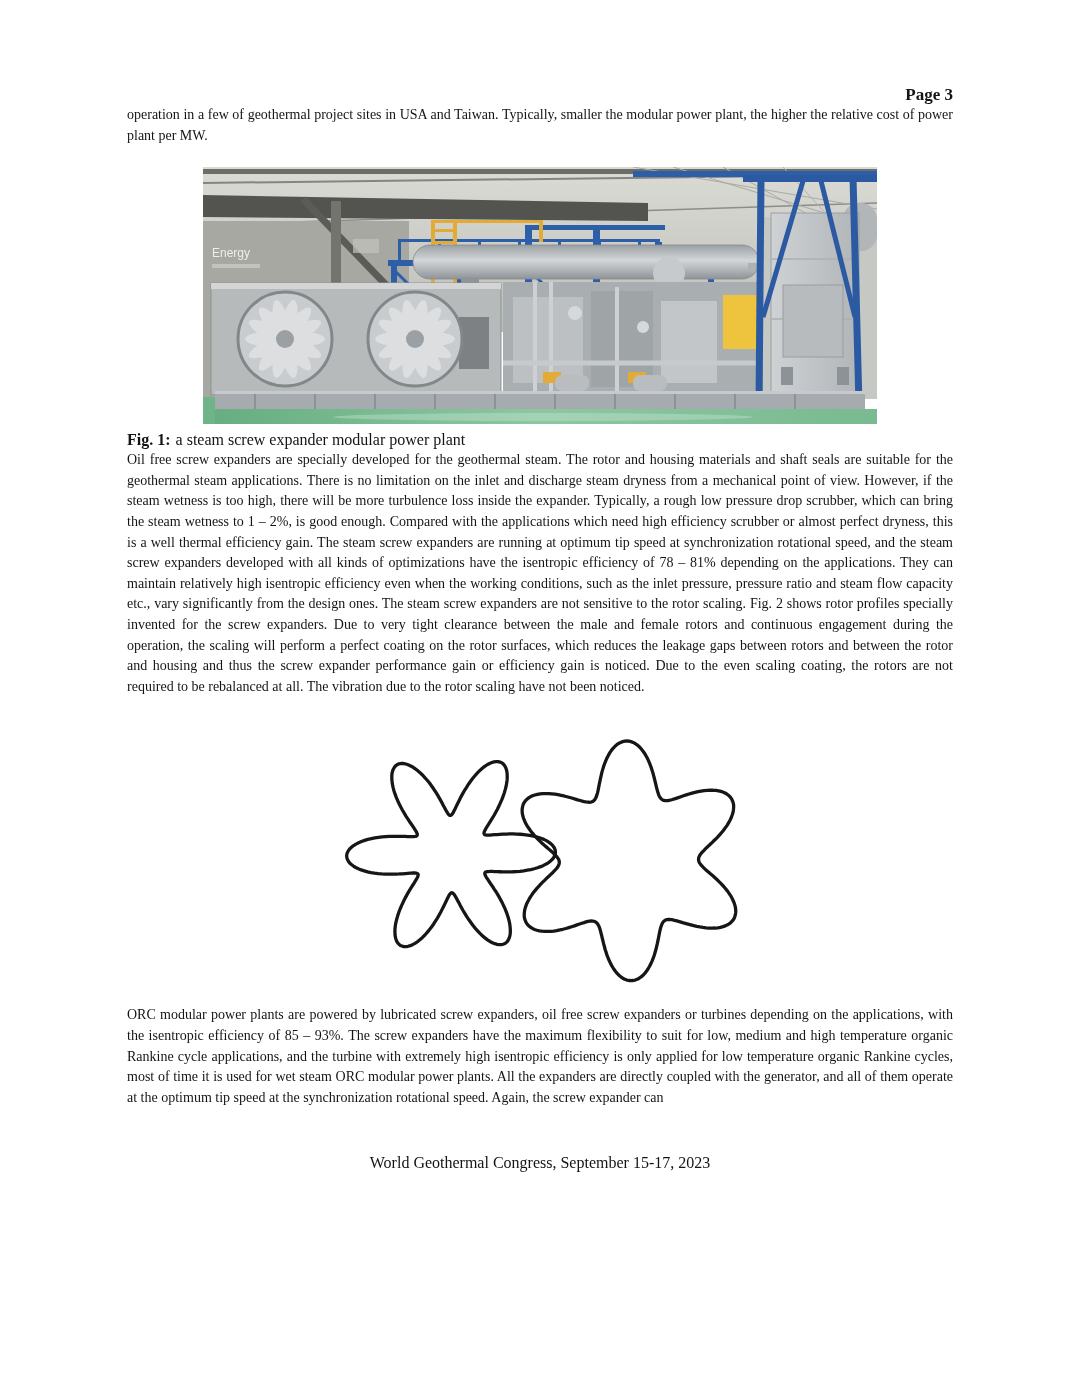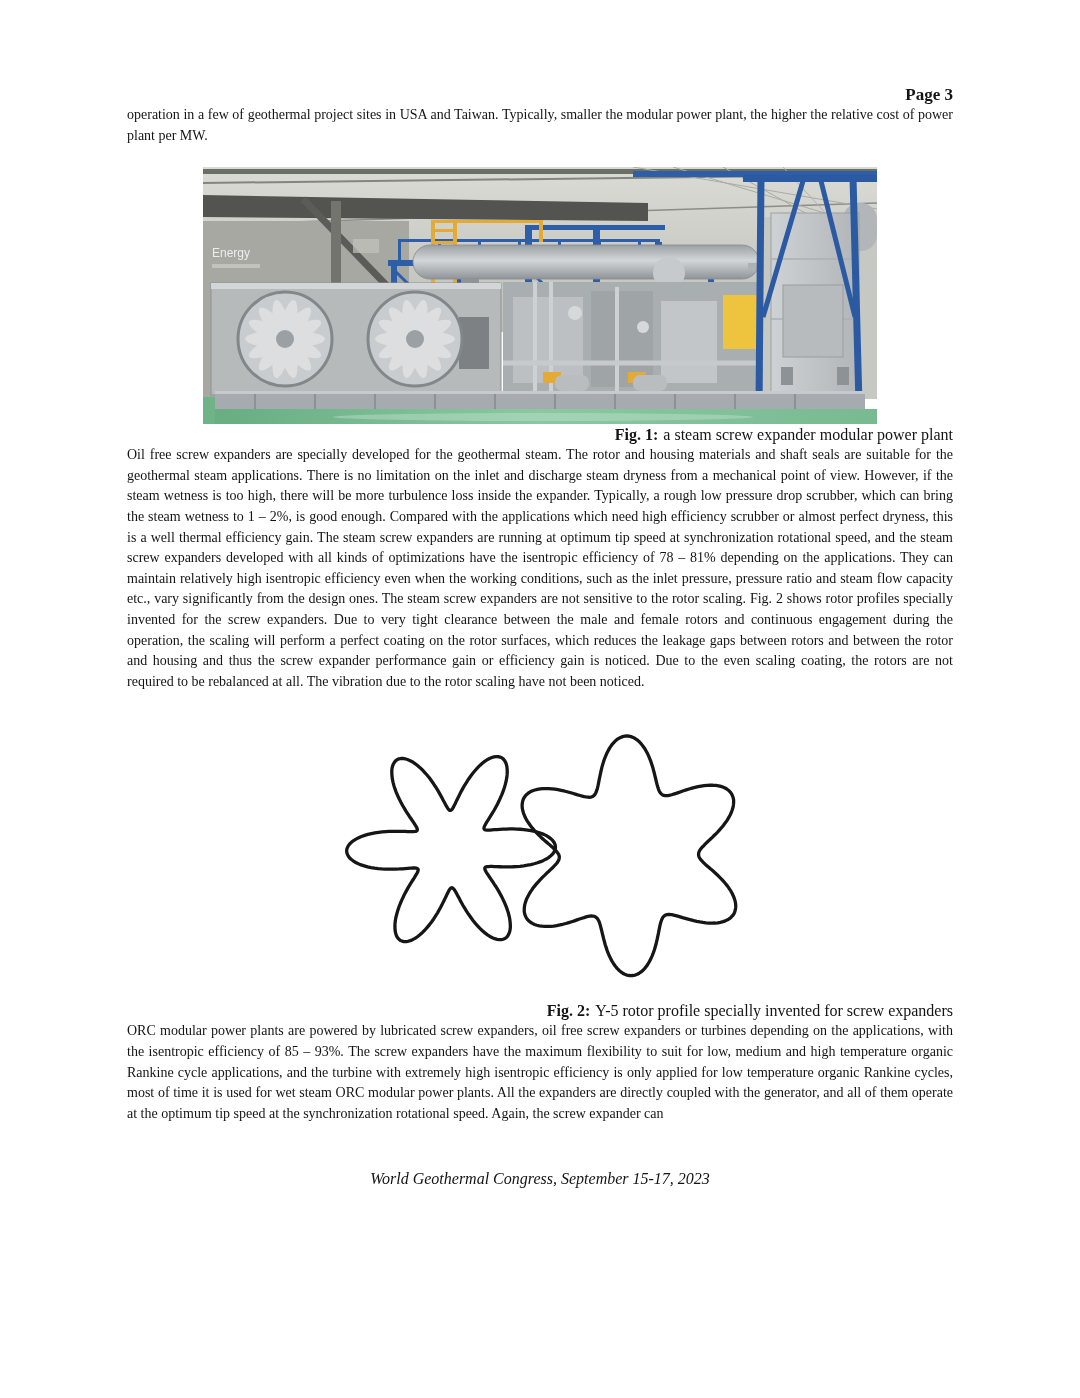--- a/index.html
+++ b/index.html
@@ -6,27 +6,27 @@
   .page{
     width:1080px;height:1398px;background:#ffffff;position:relative;
     font-family:"Liberation Serif", serif;color:#141414;
     box-sizing:border-box;padding:84px 127px 12px 127px;overflow:hidden;
   }
   .page-number{text-align:right;font-weight:bold;font-size:17px;line-height:21px;}
   p.body-text{font-size:14px;line-height:20.6px;text-align:justify;margin:0;}
   .intro{margin-top:23px;}
   .figure-block{margin-top:21px;text-align:center;}
   .photo-svg{width:674px;height:257px;display:block;margin:0 auto;}
-  .caption{text-align:right;font-size:16px;line-height:21px;}
+  .caption{text-align:left;font-size:16px;line-height:21px;margin-top:5px;}
   .fig-label{font-weight:bold;margin-right:5px;}
   .body1{margin-top:25px;}
   .fig2-block{margin-top:14px;text-align:center;}
   .rotor-svg{width:500px;height:290px;display:inline-block;}
   .body2{margin-top:24px;}
-  .footer{ text-align:center;font-size:16px;line-height:21px;margin-top:44px;font-style:italic;}
+  .footer{ text-align:center;font-size:16px;line-height:21px;margin-top:44px;}
 </style>
 </head>
 <body>
 
 <div class="page">
 
   <div class="page-number">Page 3</div>
 
   <p class="body-text intro">operation in a few of geothermal project sites in USA and Taiwan. Typically, smaller the modular power plant, the higher the relative cost of power plant per MW.</p>
 
@@ -210,22 +210,19 @@
     </div>
   </div>
 
   <p class="body-text body1">Oil free screw expanders are specially developed for the geothermal steam. The rotor and housing materials and shaft seals are suitable for the geothermal steam applications. There is no limitation on the inlet and discharge steam dryness from a mechanical point of view. However, if the steam wetness is too high, there will be more turbulence loss inside the expander. Typically, a rough low pressure drop scrubber, which can bring the steam wetness to 1 – 2%, is good enough. Compared with the applications which need high efficiency scrubber or almost perfect dryness, this is a well thermal efficiency gain.  The steam screw expanders are running at optimum tip speed at synchronization rotational speed, and the steam screw expanders developed with all kinds of optimizations have the isentropic efficiency of 78 – 81% depending on the applications. They can maintain relatively high isentropic efficiency even when the working conditions, such as the inlet pressure, pressure ratio and steam flow capacity etc., vary significantly from the design ones. The steam screw expanders are not sensitive to the rotor scaling. Fig. 2 shows rotor profiles specially invented for the screw expanders. Due to very tight clearance between the male and female rotors and continuous engagement during the operation, the scaling will perform a perfect coating on the rotor surfaces, which reduces the leakage gaps between rotors and between the rotor and housing and thus the screw expander performance gain or efficiency gain is noticed. Due to the even scaling coating, the rotors are not required to be rebalanced at all. The vibration due to the rotor scaling have not been noticed.</p>
 
   <div class="fig2-block">
     <svg class="rotor-svg" viewBox="0 0 500 300" aria-hidden="true">
       <path d="M265.8 148.0L265.1 149.9L264.1 151.7L262.7 153.5L260.9 155.2L258.8 156.8L256.4 158.3L253.6 159.7L250.7 161.0L247.4 162.2L244.0 163.2L240.5 164.0L236.8 164.7L233.1 165.3L229.3 165.8L225.5 166.1L221.9 166.3L218.2 166.4L214.8 166.4L211.5 166.4L208.4 166.3L205.5 166.2L202.9 166.1L200.5 166.0L198.5 166.0L196.7 166.1L195.3 166.2L194.2 166.4L193.4 166.8L193.0 167.4L192.9 168.1L193.0 169.0L193.5 170.2L194.2 171.5L195.2 173.1L196.3 174.8L197.7 176.9L199.2 179.1L200.9 181.5L202.6 184.2L204.5 187.0L206.3 190.0L208.1 193.1L209.9 196.4L211.6 199.8L213.2 203.2L214.7 206.7L216.0 210.2L217.1 213.6L218.0 217.0L218.7 220.3L219.1 223.5L219.3 226.5L219.3 229.3L219.0 231.9L218.4 234.2L217.5 236.3L216.5 238.0L215.2 239.5L213.6 240.6L211.9 241.3L209.9 241.7L207.8 241.7L205.6 241.4L203.2 240.7L200.8 239.7L198.2 238.4L195.7 236.7L193.0 234.7L190.4 232.5L187.9 230.1L185.4 227.4L182.9 224.6L180.5 221.7L178.3 218.6L176.1 215.5L174.1 212.5L172.2 209.4L170.4 206.4L168.8 203.5L167.3 200.8L166.0 198.2L164.7 195.9L163.6 193.8L162.6 192.1L161.7 190.6L160.9 189.4L160.1 188.6L159.4 188.1L158.7 188.0L158.0 188.2L157.3 188.8L156.5 189.8L155.7 191.1L154.9 192.7L153.9 194.6L152.9 196.8L151.7 199.3L150.4 201.9L149.0 204.7L147.5 207.7L145.8 210.8L144.0 214.0L142.0 217.1L140.0 220.3L137.8 223.4L135.5 226.4L133.1 229.3L130.7 232.0L128.2 234.5L125.7 236.7L123.2 238.7L120.7 240.4L118.2 241.7L115.8 242.7L113.5 243.4L111.3 243.7L109.3 243.7L107.4 243.2L105.6 242.5L104.1 241.3L102.8 239.8L101.7 238.0L100.9 235.9L100.3 233.5L100.0 230.9L99.9 228.0L100.0 225.0L100.4 221.7L101.0 218.4L101.9 214.9L102.9 211.4L104.1 207.9L105.5 204.3L107.0 200.9L108.6 197.4L110.2 194.1L111.9 191.0L113.6 187.9L115.3 185.1L116.9 182.5L118.5 180.0L119.9 177.8L121.1 175.8L122.2 174.0L123.0 172.5L123.6 171.2L123.9 170.1L124.0 169.3L123.7 168.6L123.1 168.1L122.3 167.8L121.1 167.6L119.5 167.6L117.7 167.6L115.6 167.8L113.2 168.0L110.5 168.2L107.5 168.4L104.4 168.6L101.0 168.7L97.5 168.8L93.9 168.8L90.1 168.7L86.4 168.5L82.6 168.2L78.8 167.7L75.2 167.1L71.6 166.4L68.2 165.4L65.0 164.4L62.1 163.2L59.4 161.9L57.0 160.4L54.9 158.8L53.1 157.2L51.8 155.4L50.8 153.6L50.2 151.8L50.0 149.9L50.2 148.0L50.9 146.1L51.9 144.3L53.3 142.5L55.1 140.8L57.2 139.2L59.6 137.7L62.4 136.3L65.3 135.0L68.6 133.8L72.0 132.8L75.5 132.0L79.2 131.3L82.9 130.7L86.7 130.2L90.5 129.9L94.1 129.7L97.8 129.6L101.2 129.6L104.5 129.6L107.6 129.7L110.5 129.8L113.1 129.9L115.5 130.0L117.5 130.0L119.3 129.9L120.7 129.8L121.8 129.6L122.6 129.2L123.0 128.6L123.1 127.9L123.0 127.0L122.5 125.8L121.8 124.5L120.8 122.9L119.7 121.2L118.3 119.1L116.8 116.9L115.1 114.5L113.4 111.8L111.5 109.0L109.7 106.0L107.9 102.9L106.1 99.6L104.4 96.2L102.8 92.8L101.3 89.3L100.0 85.8L98.9 82.4L98.0 79.0L97.3 75.7L96.9 72.5L96.7 69.5L96.7 66.7L97.0 64.1L97.6 61.8L98.5 59.7L99.5 58.0L100.8 56.5L102.4 55.4L104.1 54.7L106.1 54.3L108.2 54.3L110.4 54.6L112.8 55.3L115.2 56.3L117.8 57.6L120.3 59.3L123.0 61.3L125.6 63.5L128.1 65.9L130.6 68.6L133.1 71.4L135.5 74.3L137.7 77.4L139.9 80.5L141.9 83.5L143.8 86.6L145.6 89.6L147.2 92.5L148.7 95.2L150.0 97.8L151.3 100.1L152.4 102.2L153.4 103.9L154.3 105.4L155.1 106.6L155.9 107.4L156.6 107.9L157.3 108.0L158.0 107.8L158.7 107.2L159.5 106.2L160.3 104.9L161.1 103.3L162.1 101.4L163.1 99.2L164.3 96.7L165.6 94.1L167.0 91.3L168.5 88.3L170.2 85.2L172.0 82.0L174.0 78.9L176.0 75.7L178.2 72.6L180.5 69.6L182.9 66.7L185.3 64.0L187.8 61.5L190.3 59.3L192.8 57.3L195.3 55.6L197.8 54.3L200.2 53.3L202.5 52.6L204.7 52.3L206.7 52.3L208.6 52.8L210.4 53.5L211.9 54.7L213.2 56.2L214.3 58.0L215.1 60.1L215.7 62.5L216.0 65.1L216.1 68.0L216.0 71.0L215.6 74.3L215.0 77.6L214.1 81.1L213.1 84.6L211.9 88.1L210.5 91.7L209.0 95.1L207.4 98.6L205.8 101.9L204.1 105.0L202.4 108.1L200.7 110.9L199.1 113.5L197.5 116.0L196.1 118.2L194.9 120.2L193.8 122.0L193.0 123.5L192.4 124.8L192.1 125.9L192.0 126.7L192.3 127.4L192.9 127.9L193.7 128.2L194.9 128.4L196.5 128.4L198.3 128.4L200.4 128.2L202.8 128.0L205.5 127.8L208.5 127.6L211.6 127.4L215.0 127.3L218.5 127.2L222.1 127.2L225.9 127.3L229.6 127.5L233.4 127.8L237.2 128.3L240.8 128.9L244.4 129.6L247.8 130.6L251.0 131.6L253.9 132.8L256.6 134.1L259.0 135.6L261.1 137.2L262.9 138.8L264.2 140.6L265.2 142.4L265.8 144.2L266.0 146.1L265.8 148.0Z" fill="none" stroke="#161616" stroke-width="3.4" stroke-linejoin="round"></path>
       <path d="M414.2 155.0L414.6 156.3L415.4 157.6L416.3 158.9L417.5 160.3L418.9 161.7L420.5 163.3L422.3 164.9L424.2 166.6L426.3 168.4L428.5 170.2L430.7 172.2L433.0 174.3L435.2 176.5L437.5 178.8L439.7 181.2L441.8 183.6L443.8 186.1L445.6 188.7L447.3 191.2L448.8 193.9L450.0 196.5L451.0 199.0L451.8 201.6L452.3 204.1L452.5 206.5L452.4 208.9L452.0 211.1L451.4 213.2L450.5 215.1L449.2 216.9L447.7 218.5L446.0 220.0L444.0 221.2L441.7 222.3L439.3 223.1L436.7 223.8L433.9 224.3L431.0 224.5L428.0 224.6L424.9 224.6L421.7 224.3L418.6 223.9L415.4 223.4L412.2 222.8L409.1 222.1L406.1 221.3L403.1 220.5L400.3 219.7L397.5 218.9L395.0 218.1L392.5 217.4L390.3 216.8L388.2 216.3L386.3 215.9L384.5 215.7L382.9 215.6L381.5 215.8L380.2 216.1L379.1 216.7L378.1 217.5L377.2 218.5L376.5 219.8L375.8 221.3L375.2 223.0L374.6 225.0L374.1 227.1L373.6 229.5L373.1 232.0L372.6 234.7L372.0 237.5L371.4 240.4L370.7 243.4L370.0 246.5L369.1 249.6L368.2 252.7L367.1 255.7L365.9 258.7L364.6 261.6L363.2 264.3L361.7 266.9L360.1 269.3L358.4 271.4L356.5 273.4L354.6 275.1L352.6 276.4L350.6 277.5L348.5 278.3L346.3 278.8L344.2 279.0L342.0 278.8L339.8 278.3L337.7 277.5L335.6 276.4L333.6 275.0L331.6 273.3L329.8 271.4L328.0 269.2L326.3 266.9L324.7 264.3L323.2 261.6L321.8 258.7L320.6 255.8L319.4 252.8L318.4 249.7L317.4 246.7L316.6 243.6L315.8 240.7L315.1 237.8L314.4 235.0L313.8 232.4L313.2 230.0L312.6 227.7L312.0 225.6L311.4 223.8L310.7 222.1L309.9 220.7L309.1 219.6L308.1 218.7L307.1 218.0L305.9 217.5L304.6 217.3L303.1 217.2L301.5 217.4L299.7 217.7L297.7 218.2L295.6 218.9L293.3 219.6L290.9 220.4L288.3 221.3L285.6 222.3L282.7 223.2L279.8 224.1L276.7 225.0L273.6 225.8L270.5 226.5L267.3 227.1L264.2 227.6L261.0 227.9L258.0 228.0L255.0 228.0L252.1 227.8L249.3 227.4L246.8 226.8L244.3 226.0L242.1 224.9L240.2 223.7L238.4 222.3L236.9 220.7L235.7 218.9L234.8 216.9L234.1 214.8L233.7 212.6L233.7 210.2L233.9 207.7L234.3 205.2L235.1 202.6L236.0 200.0L237.3 197.3L238.7 194.7L240.3 192.0L242.1 189.4L244.0 186.8L246.1 184.3L248.2 181.9L250.3 179.6L252.5 177.3L254.7 175.2L256.8 173.1L258.9 171.2L260.9 169.3L262.7 167.6L264.3 165.9L265.8 164.4L267.1 162.9L268.2 161.5L269.0 160.1L269.6 158.8L269.9 157.5L270.0 156.3L269.8 155.0L269.4 153.7L268.6 152.4L267.7 151.1L266.5 149.7L265.1 148.3L263.5 146.7L261.7 145.1L259.8 143.4L257.7 141.6L255.5 139.8L253.3 137.8L251.0 135.7L248.8 133.5L246.5 131.2L244.3 128.8L242.2 126.4L240.2 123.9L238.4 121.3L236.7 118.8L235.2 116.1L234.0 113.5L233.0 111.0L232.2 108.4L231.7 105.9L231.5 103.5L231.6 101.1L232.0 98.9L232.6 96.8L233.5 94.9L234.8 93.1L236.3 91.5L238.0 90.0L240.0 88.8L242.3 87.7L244.7 86.9L247.3 86.2L250.1 85.7L253.0 85.5L256.0 85.4L259.1 85.4L262.3 85.7L265.4 86.1L268.6 86.6L271.8 87.2L274.9 87.9L277.9 88.7L280.9 89.5L283.7 90.3L286.5 91.1L289.0 91.9L291.5 92.6L293.7 93.2L295.8 93.7L297.7 94.1L299.5 94.3L301.1 94.4L302.5 94.2L303.8 93.9L304.9 93.3L305.9 92.5L306.8 91.5L307.5 90.2L308.2 88.7L308.8 87.0L309.4 85.0L309.9 82.9L310.4 80.5L310.9 78.0L311.4 75.3L312.0 72.5L312.6 69.6L313.3 66.6L314.0 63.5L314.9 60.4L315.8 57.3L316.9 54.3L318.1 51.3L319.4 48.4L320.8 45.7L322.3 43.1L323.9 40.7L325.6 38.6L327.5 36.6L329.4 34.9L331.4 33.6L333.4 32.5L335.5 31.7L337.7 31.2L339.8 31.0L342.0 31.2L344.2 31.7L346.3 32.5L348.4 33.6L350.4 35.0L352.4 36.7L354.2 38.6L356.0 40.8L357.7 43.1L359.3 45.7L360.8 48.4L362.2 51.3L363.4 54.2L364.6 57.2L365.6 60.3L366.6 63.3L367.4 66.4L368.2 69.3L368.9 72.2L369.6 75.0L370.2 77.6L370.8 80.0L371.4 82.3L372.0 84.4L372.6 86.2L373.3 87.9L374.1 89.3L374.9 90.4L375.9 91.3L376.9 92.0L378.1 92.5L379.4 92.7L380.9 92.8L382.5 92.6L384.3 92.3L386.3 91.8L388.4 91.1L390.7 90.4L393.1 89.6L395.7 88.7L398.4 87.7L401.3 86.8L404.2 85.9L407.3 85.0L410.4 84.2L413.5 83.5L416.7 82.9L419.8 82.4L423.0 82.1L426.0 82.0L429.0 82.0L431.9 82.2L434.7 82.6L437.2 83.2L439.7 84.0L441.9 85.1L443.8 86.3L445.6 87.7L447.1 89.3L448.3 91.1L449.2 93.1L449.9 95.2L450.3 97.4L450.3 99.8L450.1 102.3L449.7 104.8L448.9 107.4L448.0 110.0L446.7 112.7L445.3 115.3L443.7 118.0L441.9 120.6L440.0 123.2L437.9 125.7L435.8 128.1L433.7 130.4L431.5 132.7L429.3 134.8L427.2 136.9L425.1 138.8L423.1 140.7L421.3 142.4L419.7 144.1L418.2 145.6L416.9 147.1L415.8 148.5L415.0 149.9L414.4 151.2L414.1 152.5L414.0 153.7L414.2 155.0Z" fill="none" stroke="#161616" stroke-width="3.4" stroke-linejoin="round"></path>
     </svg>
-    <div class="caption">
-      <span class="fig-label">Fig. 2:</span><span>Y-5 rotor profile specially invented for screw expanders</span>
-    </div>
   </div>
 
   <p class="body-text body2">ORC modular power plants are powered by lubricated screw expanders, oil free screw expanders or turbines depending on the applications, with the isentropic efficiency of 85 – 93%. The screw expanders have the maximum flexibility to suit for low, medium and high temperature organic Rankine cycle applications, and the turbine with extremely high isentropic efficiency is only applied for low temperature organic Rankine cycles, most of time it is used for wet steam ORC modular power plants. All the expanders are directly coupled with the generator, and all of them operate at the optimum tip speed at the synchronization rotational speed. Again, the screw expander can</p>
 
   <div class="footer">World Geothermal Congress, September 15-17, 2023</div>
 
 </div>
 
 </body></html>

